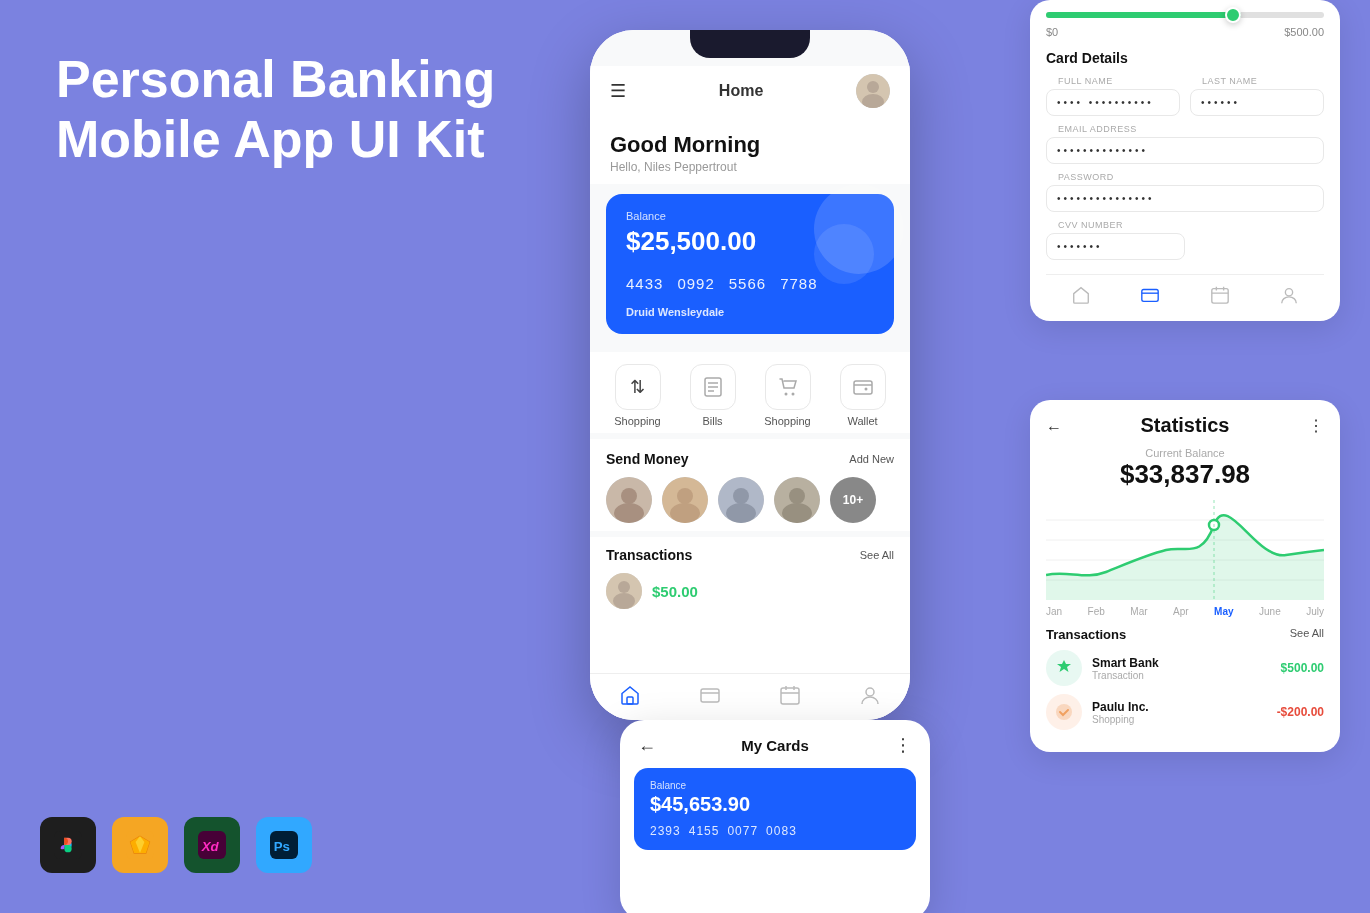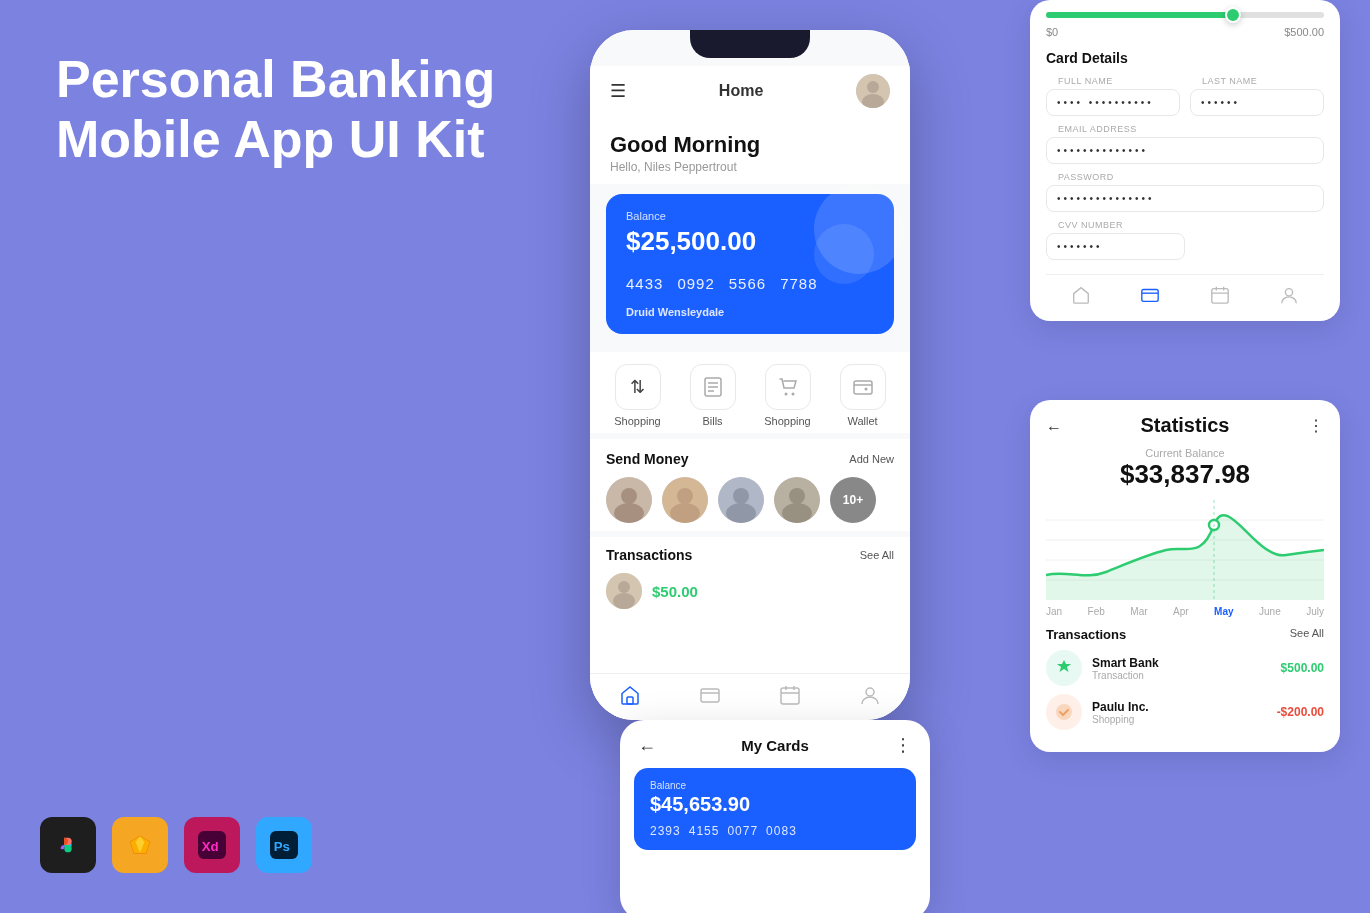--- a/index.html
+++ b/index.html
@@ -39,21 +39,21 @@
       border-radius: 12px;
       display: flex;
       align-items: center;
       justify-content: center;
       font-size: 22px;
       font-weight: bold;
       color: white;
     }
     .tool-figma { background: #1e1e1e; }
     .tool-sketch { background: #f5a623; }
-    .tool-xd { background: #be185d; }
+    .tool-xd { background: #14532d; font-style: italic; }
     .tool-ps { background: #31a8ff; }
 
     
     .phone-main {
       position: absolute;
       left: 590px;
       top: 30px;
       width: 320px;
       height: 690px;
       background: white;

